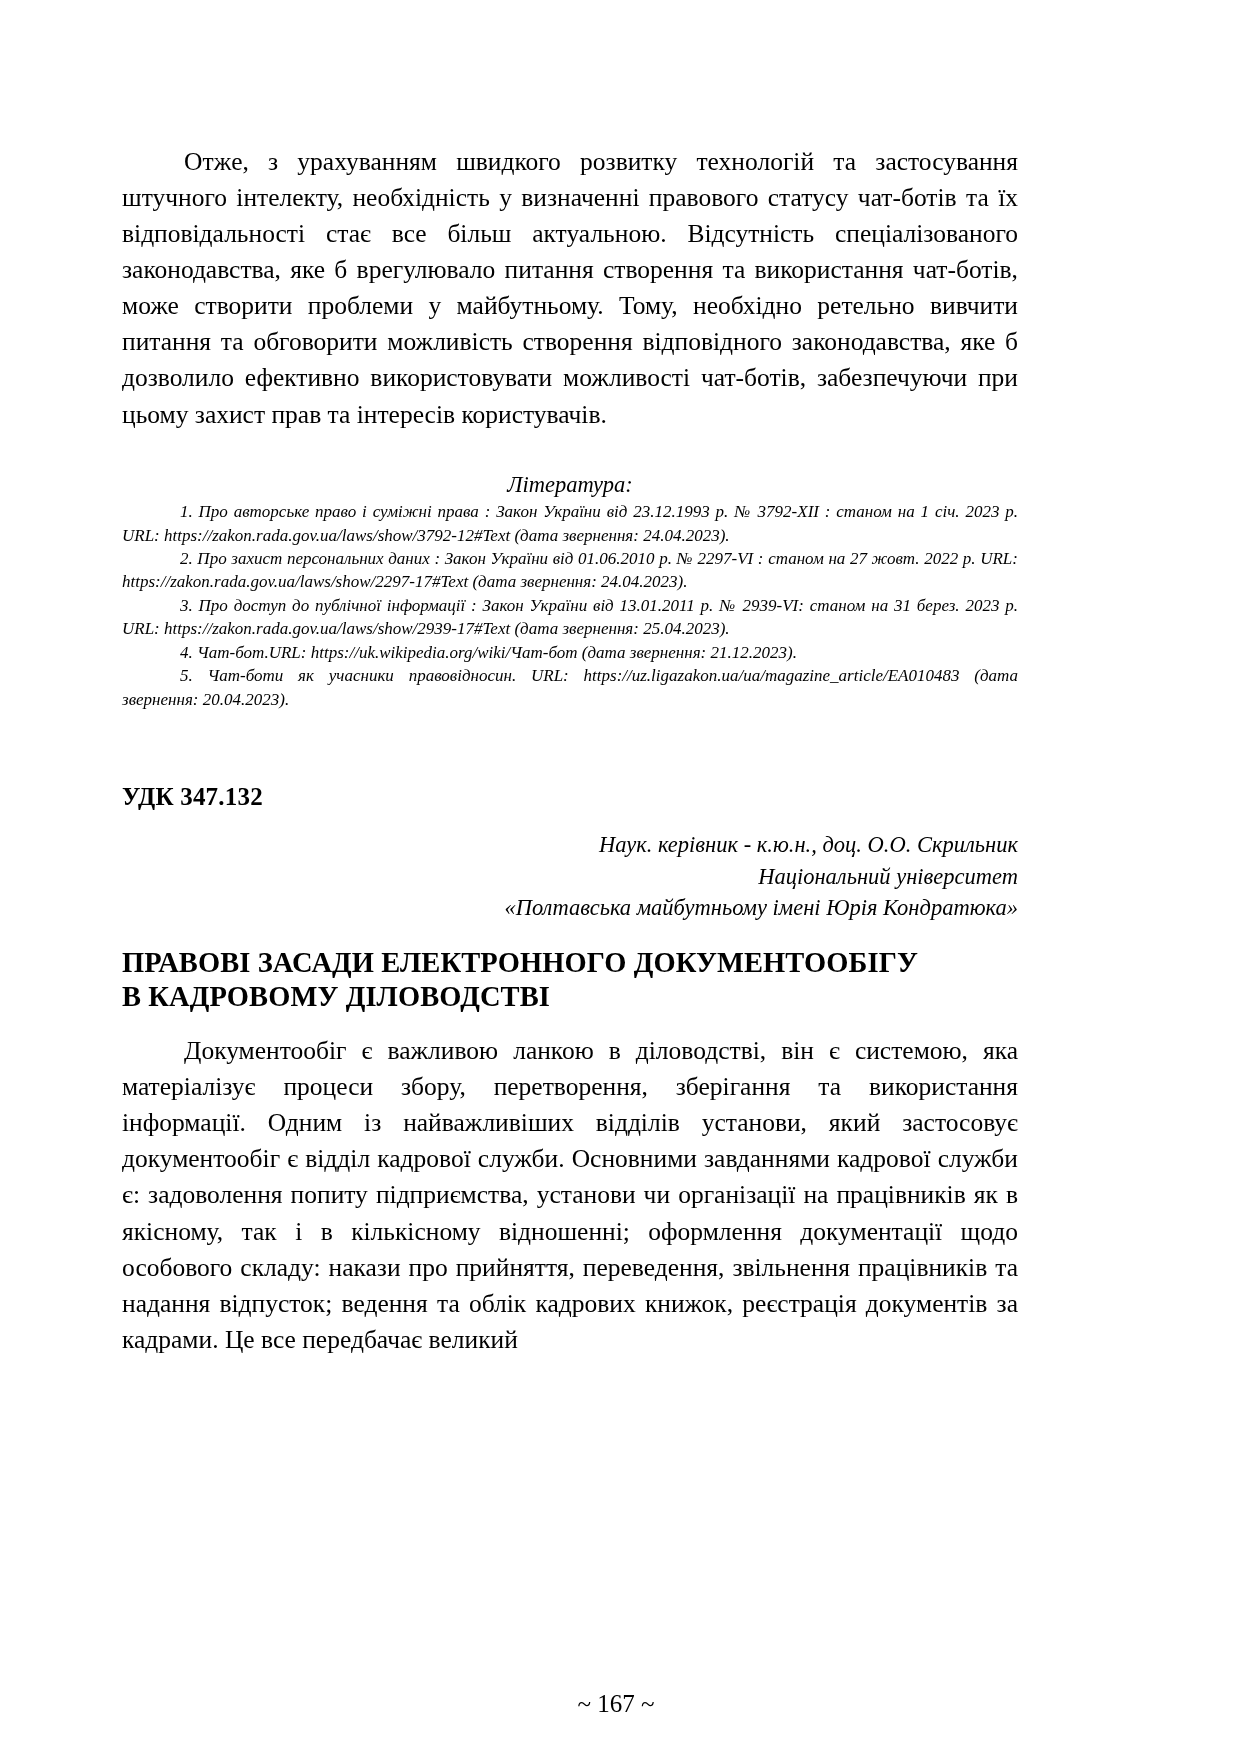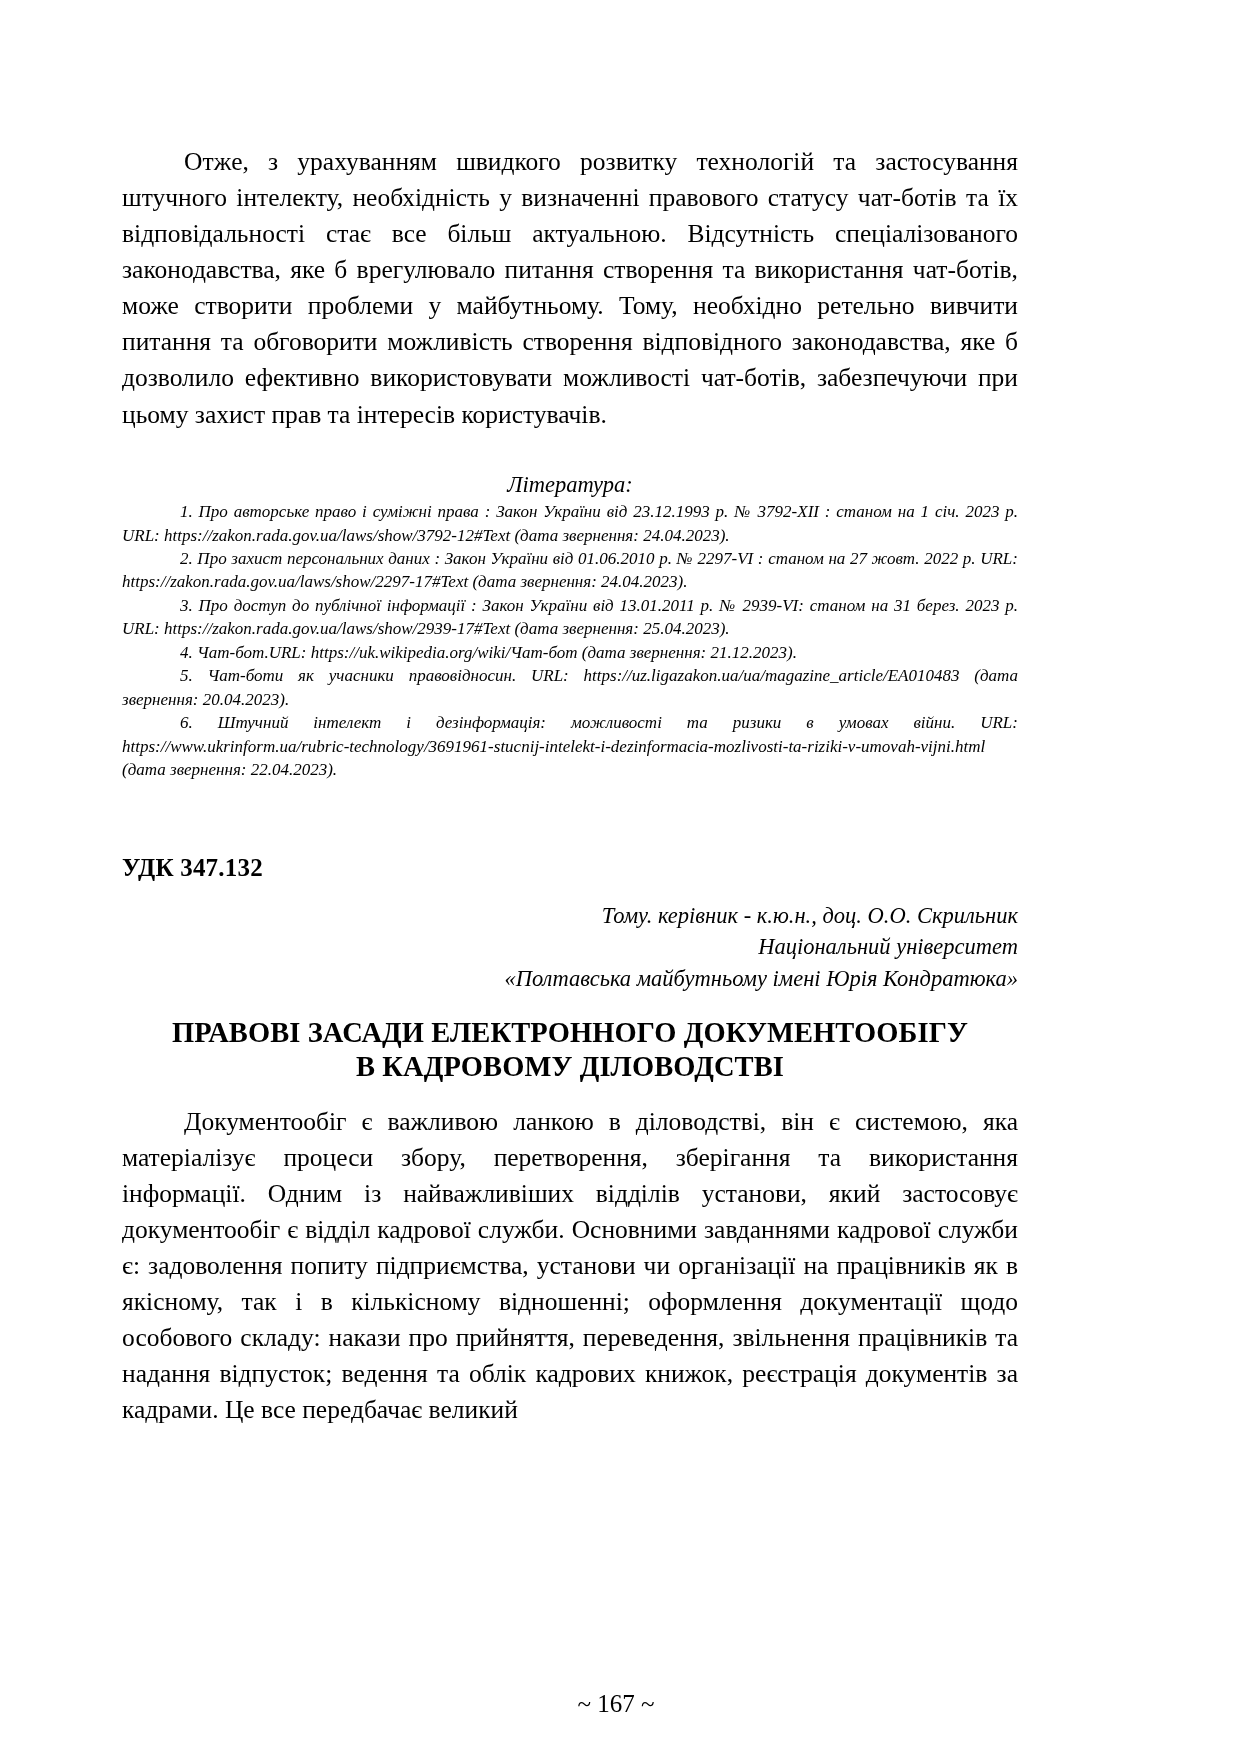--- a/index.html
+++ b/index.html
@@ -62,21 +62,21 @@
     font-style: italic;
     line-height: 1.4;
     text-align: right;
   }
   .authors .line { display: block; }
 
   .title {
     margin-top: 22px;
     font-size: 28.5px;
     font-weight: bold;
-    text-align: center;
+    text-align: left;
     line-height: 1.2;
     letter-spacing: 0.1px;
   }
   .title .line { display: block; }
 
   .after-title {
     margin-top: 14px;
   }
 
   .footer {
@@ -102,26 +102,25 @@
     <p class="ref">1. Про авторське право і суміжні права : Закон України від 23.12.1993 р. № 3792-XII : станом на 1 січ. 2023 р. URL: https://zakon.rada.gov.ua/laws/show/3792-12#Text (дата звернення: 24.04.2023).</p>
 
     <p class="ref">2. Про захист персональних даних : Закон України від 01.06.2010 р. № 2297-VI : станом на 27 жовт. 2022 р. URL: https://zakon.rada.gov.ua/laws/show/2297-17#Text (дата звернення: 24.04.2023).</p>
 
     <p class="ref">3. Про доступ до публічної інформації : Закон України від 13.01.2011 р. № 2939-VI: станом на 31 берез. 2023 р. URL: https://zakon.rada.gov.ua/laws/show/2939-17#Text (дата звернення: 25.04.2023).</p>
 
     <p class="ref">4. Чат-бот.URL: https://uk.wikipedia.org/wiki/Чат-бот (дата звернення: 21.12.2023).</p>
 
     <p class="ref">5. Чат-боти як учасники правовідносин. URL: https://uz.ligazakon.ua/ua/magazine_article/EA010483 (дата звернення: 20.04.2023).</p>
 
-    <p class="ref">6. Штучний інтелект і дезінформація: можливості та ризики в умовах війни. URL: https://www.ukrinform.ua/rubric-technology/3691961-stucnij-intelekt-i-dezinformacia-mozlivosti-ta-riziki-v-umovah-vijni.html (дата звернення: 22.04.2023).</p>
 
     <p class="udk">УДК 347.132</p>
 
     <div class="authors">
-      <span class="line">Тому. керівник - к.ю.н., доц. О.О. Скрильник</span>
+      <span class="line">Наук. керівник - к.ю.н., доц. О.О. Скрильник</span>
       <span class="line">Національний університет</span>
       <span class="line">«Полтавська майбутньому імені Юрія Кондратюка»</span>
     </div>
 
     <h1 class="title">
       <span class="line">ПРАВОВІ ЗАСАДИ ЕЛЕКТРОННОГО ДОКУМЕНТООБІГУ</span>
       <span class="line">В КАДРОВОМУ ДІЛОВОДСТВІ</span>
     </h1>
 
     <p class="body-par after-title">Документообіг є важливою ланкою в діловодстві, він є системою, яка матеріалізує процеси збору, перетворення, зберігання та використання інформації. Одним із найважливіших відділів установи, який застосовує документообіг є відділ кадрової служби. Основними завданнями кадрової служби є: задоволення попиту підприємства, установи чи організації на працівників як в якісному, так і в кількісному відношенні; оформлення документації щодо особового складу: накази про прийняття, переведення, звільнення працівників та надання відпусток; ведення та облік кадрових книжок, реєстрація документів за кадрами. Це все передбачає великий</p>

